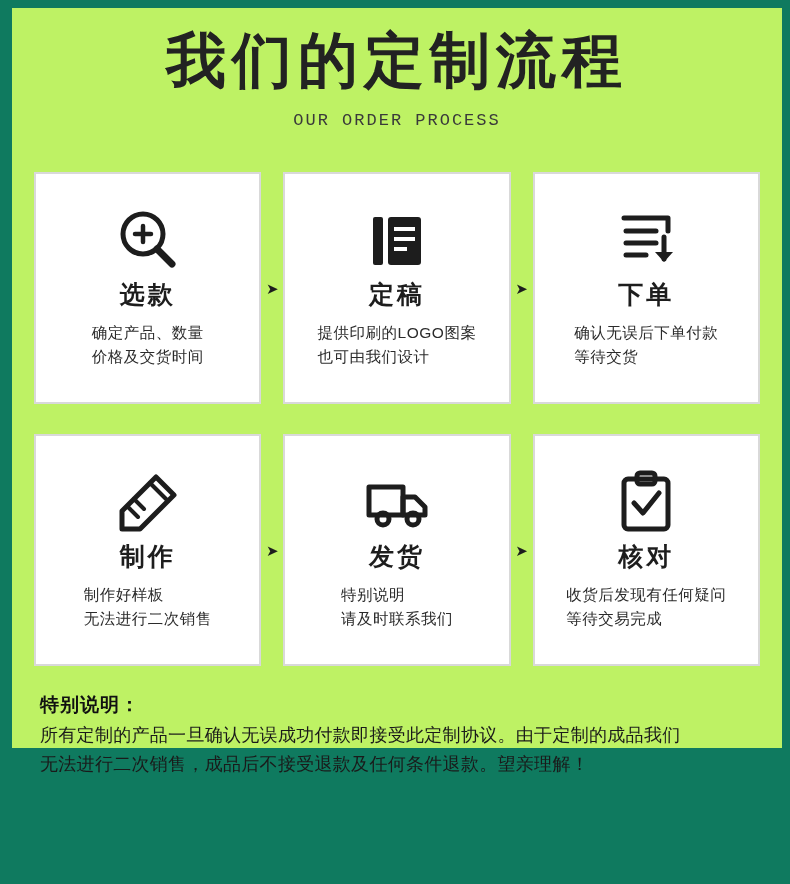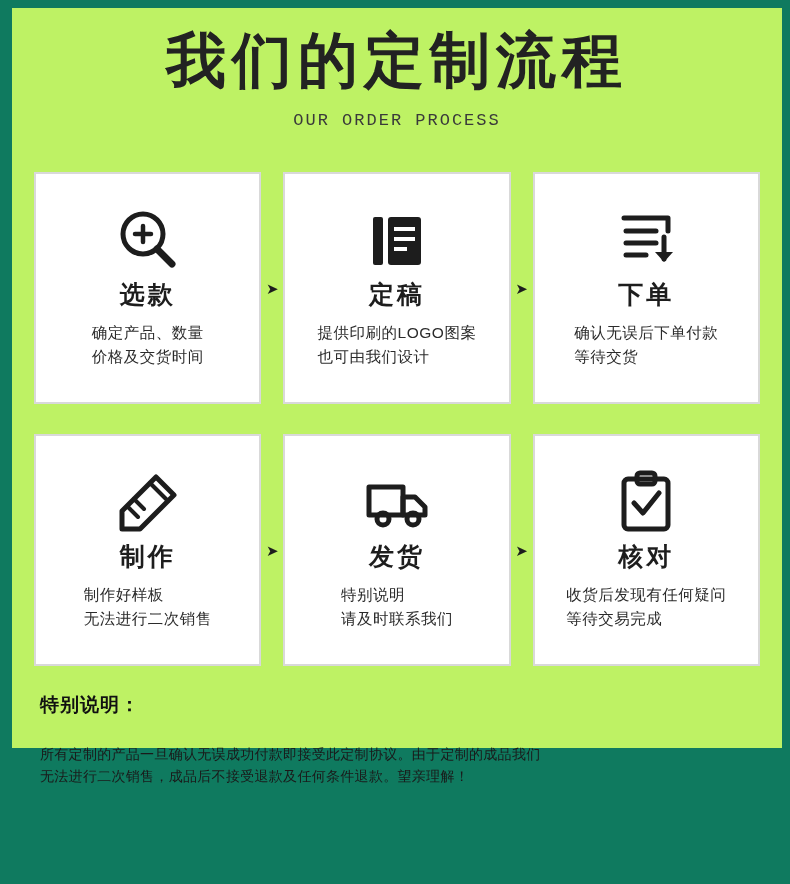--- a/index.html
+++ b/index.html
@@ -102,22 +102,22 @@
     margin-top: 26px;
     padding: 0 28px;
   }
   .note-title {
     font-size: 19px;
     font-weight: bold;
     color: #111111;
     letter-spacing: 1px;
   }
   .note-body {
-    margin-top: 25px;
-    font-size: 14px;
+    margin-top: 3px;
+    font-size: 18px;
     color: #1a1a1a;
     line-height: 1.6;
     letter-spacing: 0.3px;
   }
 </style>
 </head>
 <body>
 
 <div class="page">
 

